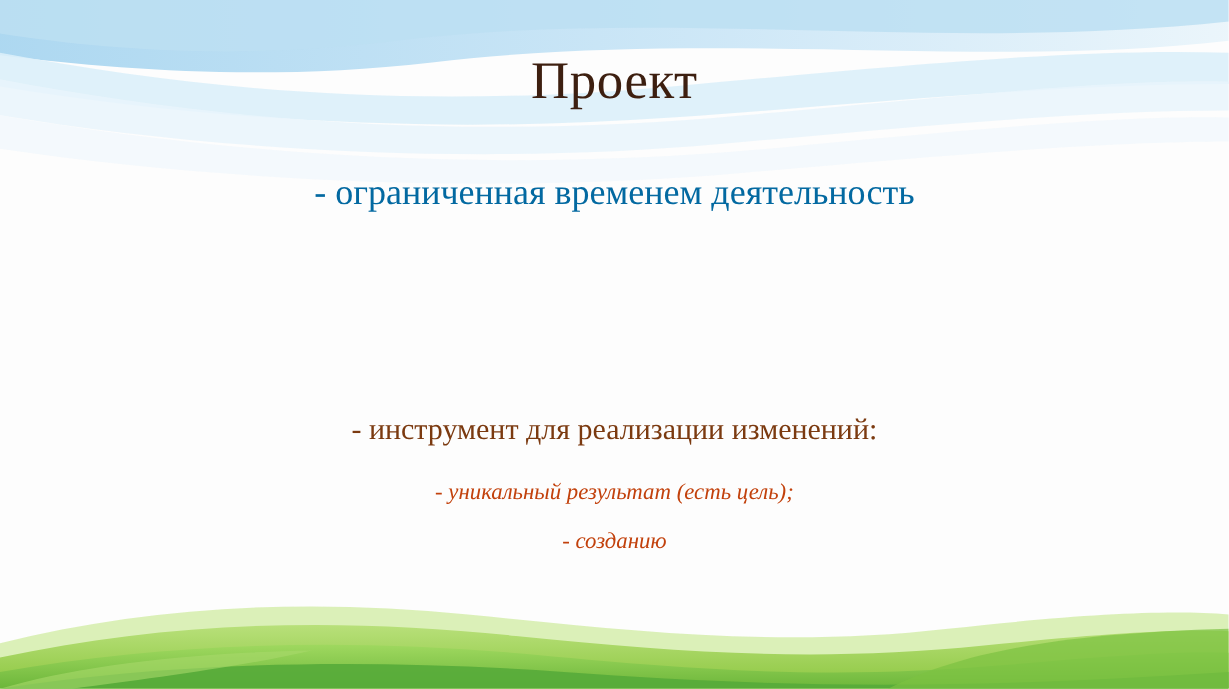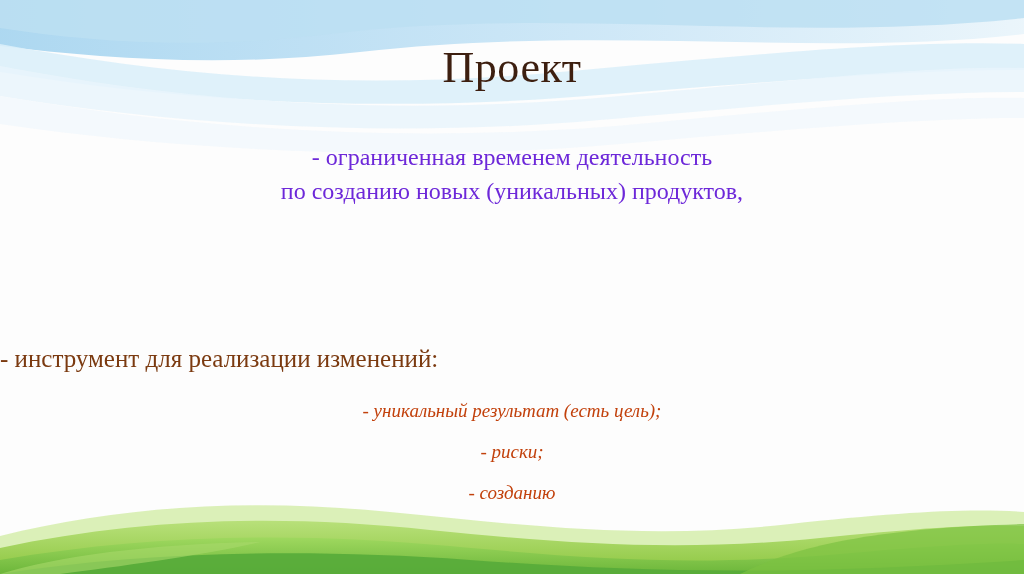--- a/index.html
+++ b/index.html
@@ -46,33 +46,34 @@
     font-family: "Liberation Serif", serif;
     font-weight: normal;
     letter-spacing: 0.5px;
   }
   .block-one {
     position: absolute;
     top: 140px;
     left: 0;
     width: 1024px;
     text-align: center;
-    color: #6d28d9;
-    font-size: 24px;
+    color: #0369a1;
+    font-size: 30px;
     line-height: 1.42;
     font-family: "Liberation Serif", serif;
   }
   .block-one .line {
     display: block;
   }
   .block-two {
     position: absolute;
     top: 343px;
     left: 0;
     width: 1024px;
+    text-align: center;
     color: #7b3a10;
     font-size: 25px;
     line-height: 1.3;
     font-family: "Liberation Serif", serif;
   }
   .sub-list {
     position: absolute;
     top: 390px;
     left: 0;
     width: 1024px;
@@ -126,25 +127,23 @@
     <path d="M740,574 C800,544 880,528 1024,524 L1024,574 Z" fill="#7cc242" opacity="0.7"></path>
     <path d="M0,574 C60,556 150,544 260,542 C200,556 120,566 60,574 Z" fill="#a9d86a" opacity="0.6"></path>
   </svg>
 
   <div class="content">
 
     <div class="title">Проект</div>
 
     <div class="block-one">
       <span class="line">-  ограниченная временем деятельность</span>
-      <span class="line">по созданию новых (уникальных) продуктов,</span>
     </div>
 
     <div class="block-two">-  инструмент для реализации изменений:</div>
 
     <div class="sub-list">
       <span class="sub-item">-  уникальный результат (есть цель);</span>
-      <span class="sub-item">-  риски;</span>
       <span class="sub-item">-  созданию</span>
     </div>
 
   </div>
 </div>
 
 </body></html>

